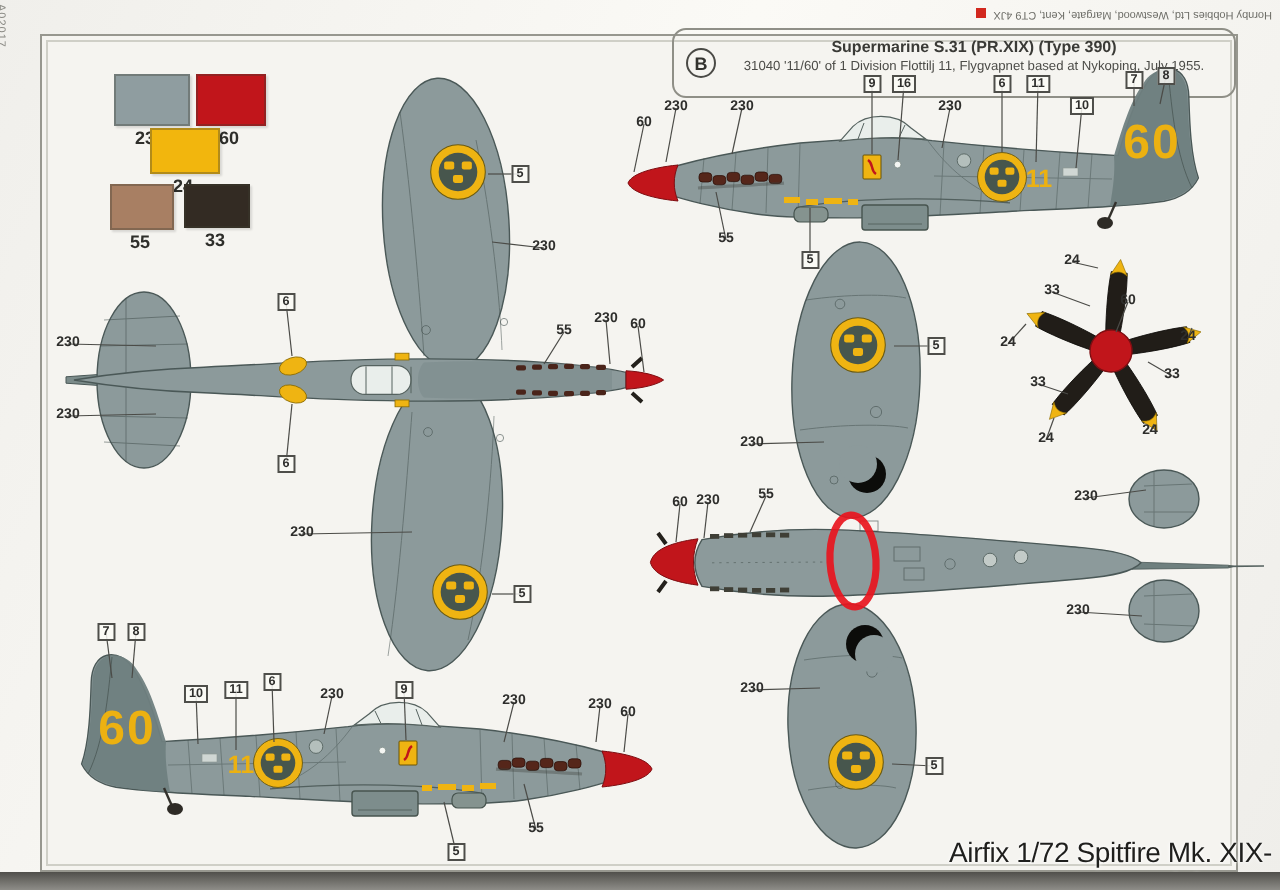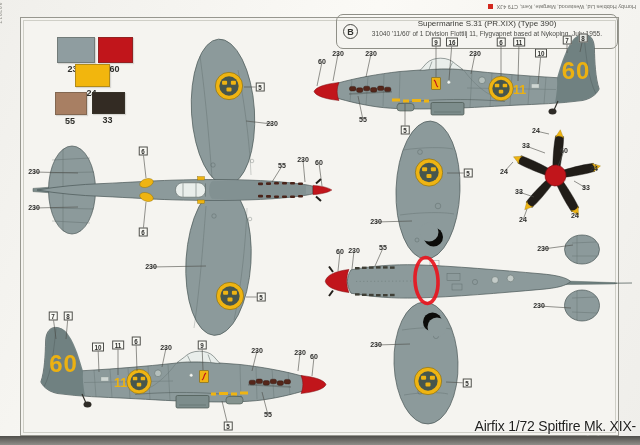--- a/index.html
+++ b/index.html
@@ -31,21 +31,21 @@
     position:absolute;left:336px;top:14px;width:282px;height:35px;
     border:1px solid #8f8f87;border-radius:7px;box-sizing:border-box;
   }
   .variant-circle{
     position:absolute;left:6px;top:9px;width:15px;height:15px;border-radius:50%;
     border:1.4px solid #4a4a46;color:#33332f;font-weight:bold;font-size:9px;
     display:flex;align-items:center;justify-content:center;box-sizing:border-box;
   }
   .header-title{
     position:absolute;left:24px;right:4px;top:4px;text-align:center;
-    font-size:8px;font-weight:normal;color:#3a3a36;
+    font-size:8px;font-weight:bold;color:#3a3a36;
   }
   .header-subtitle{
     position:absolute;left:24px;right:4px;top:15px;text-align:center;
     font-size:6.6px;color:#4c4c48;
   }
   #swatches{position:absolute;left:0;top:0;}
   .swatch-block{position:absolute;text-align:center;}
   .swatch-block .swatch{border:0.5px solid rgba(60,60,50,.35);box-shadow:1px 1px 1px rgba(0,0,0,.12);}
   .swatch-label{font-size:9px;font-weight:bold;color:#2e2e2a;margin-top:1px;}
   #callout-layer{position:absolute;left:0;top:0;width:640px;height:445px;pointer-events:none;}

